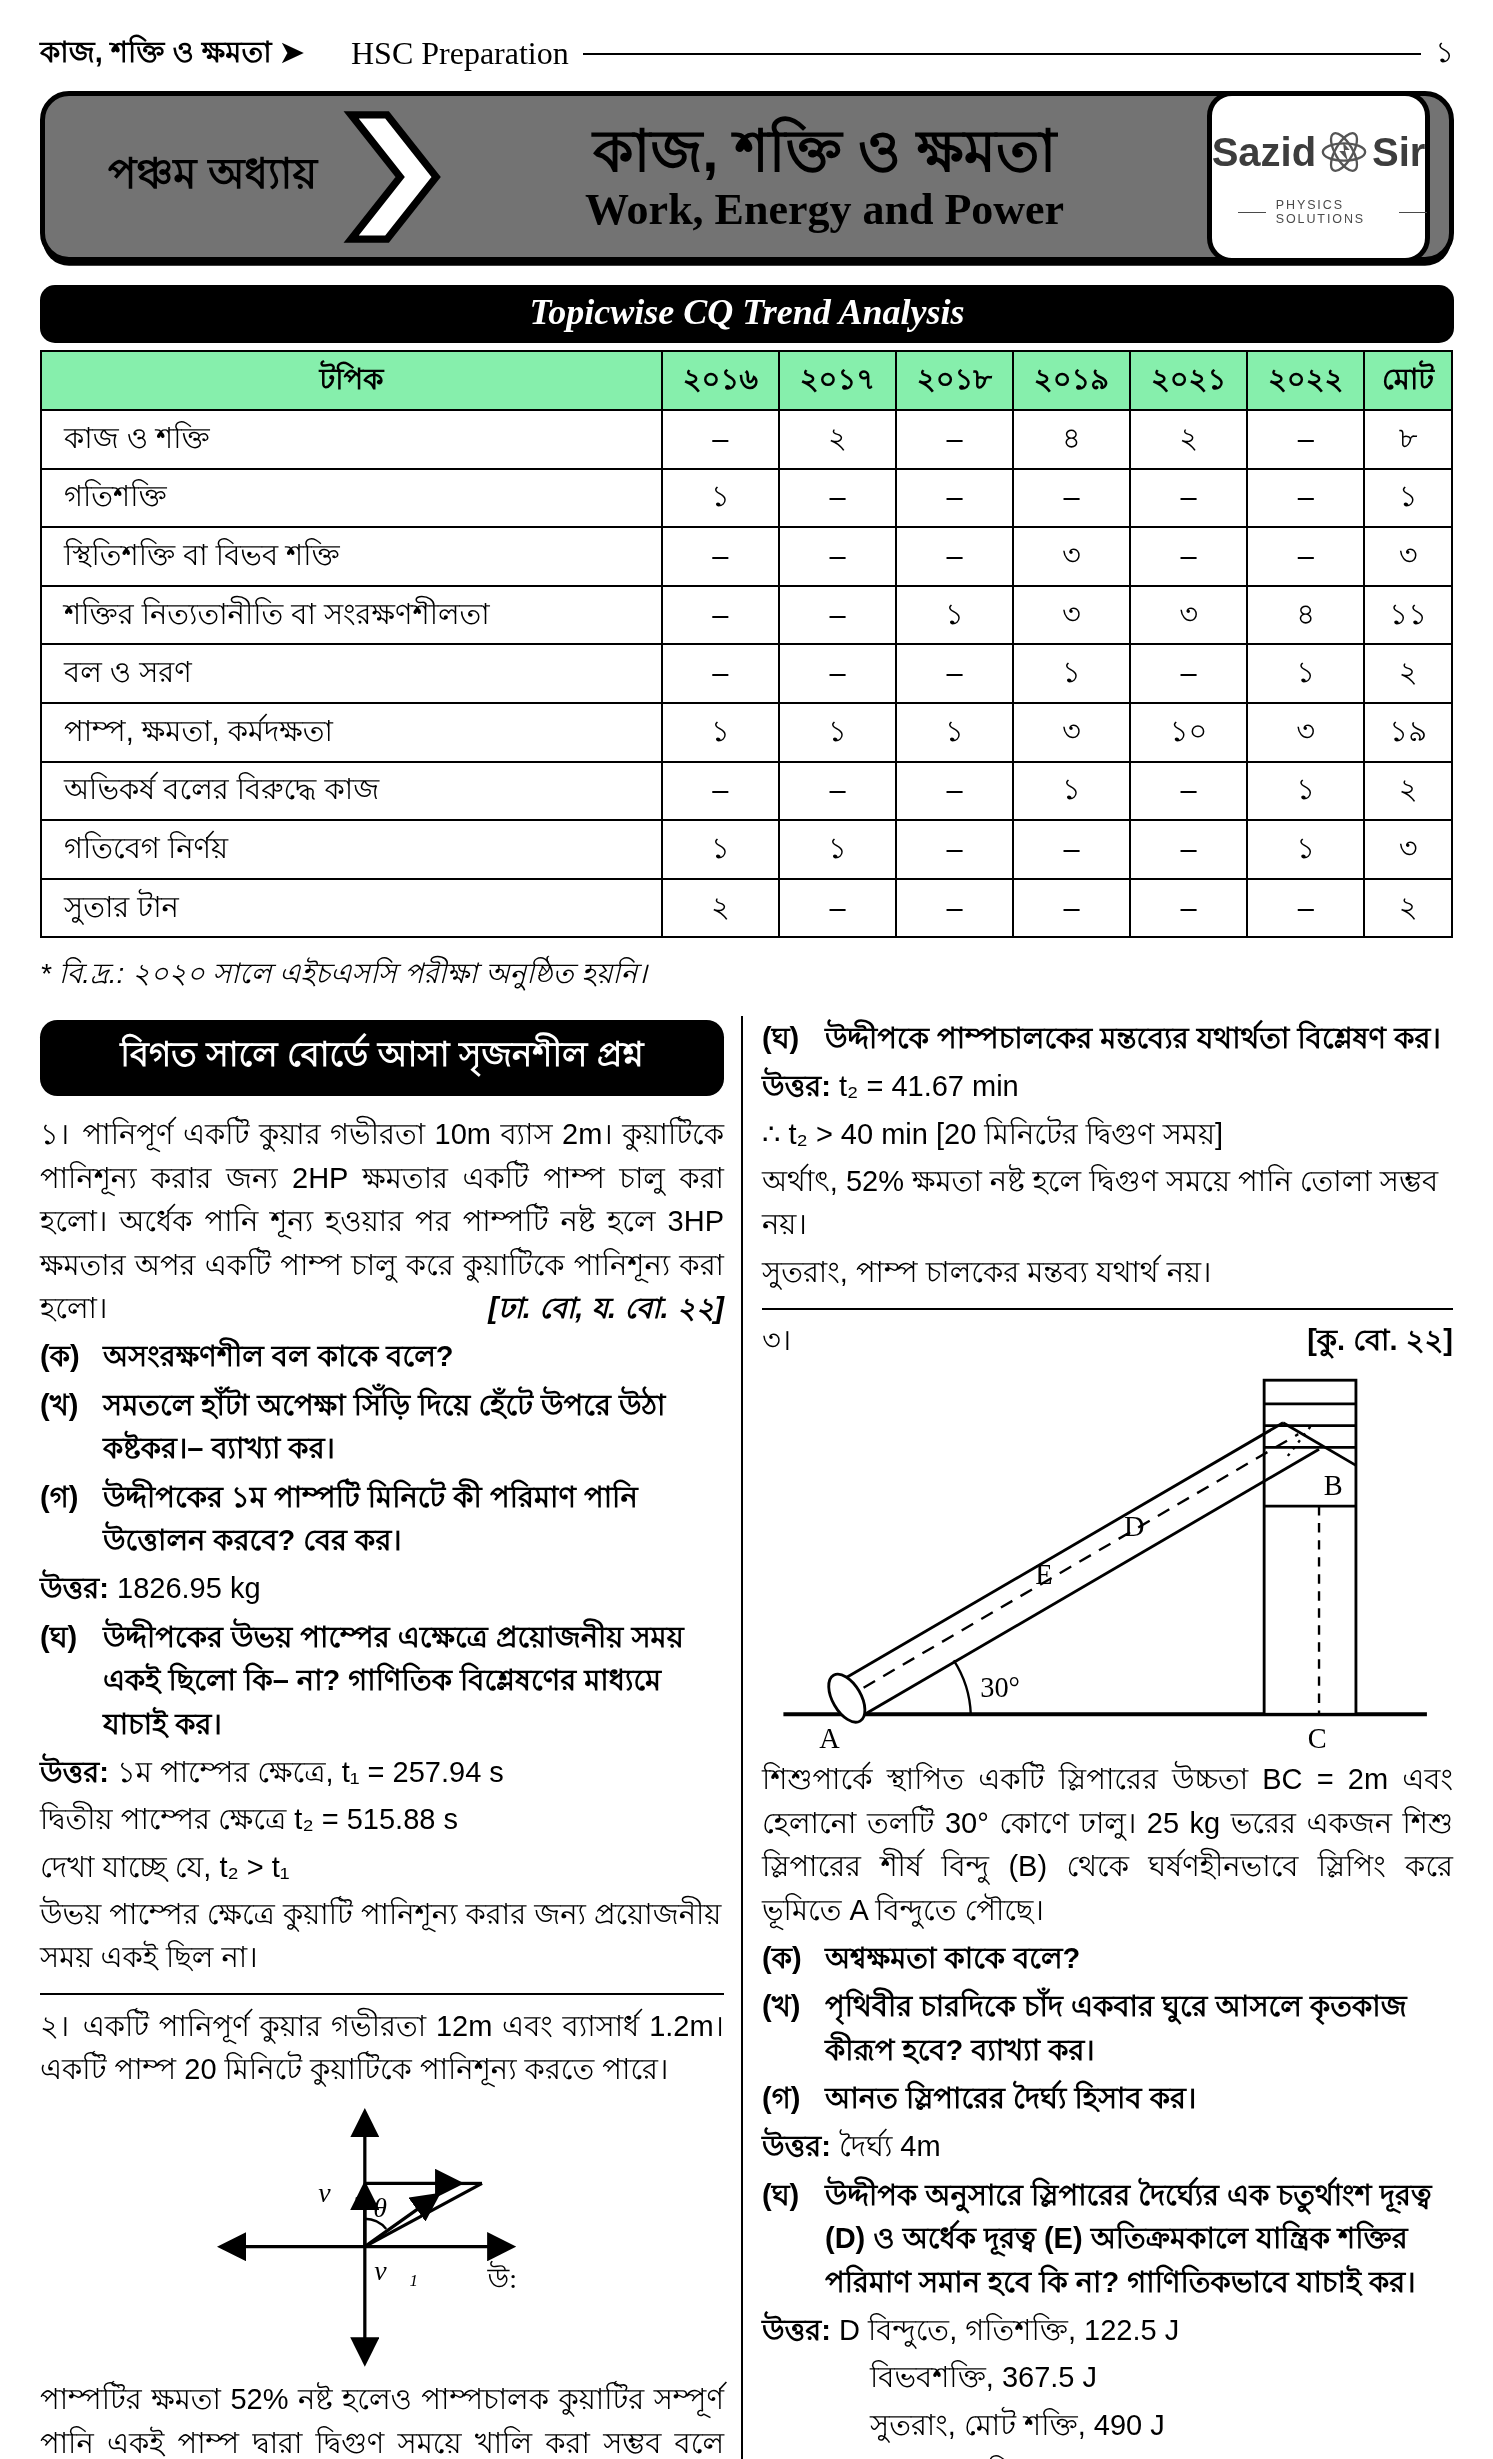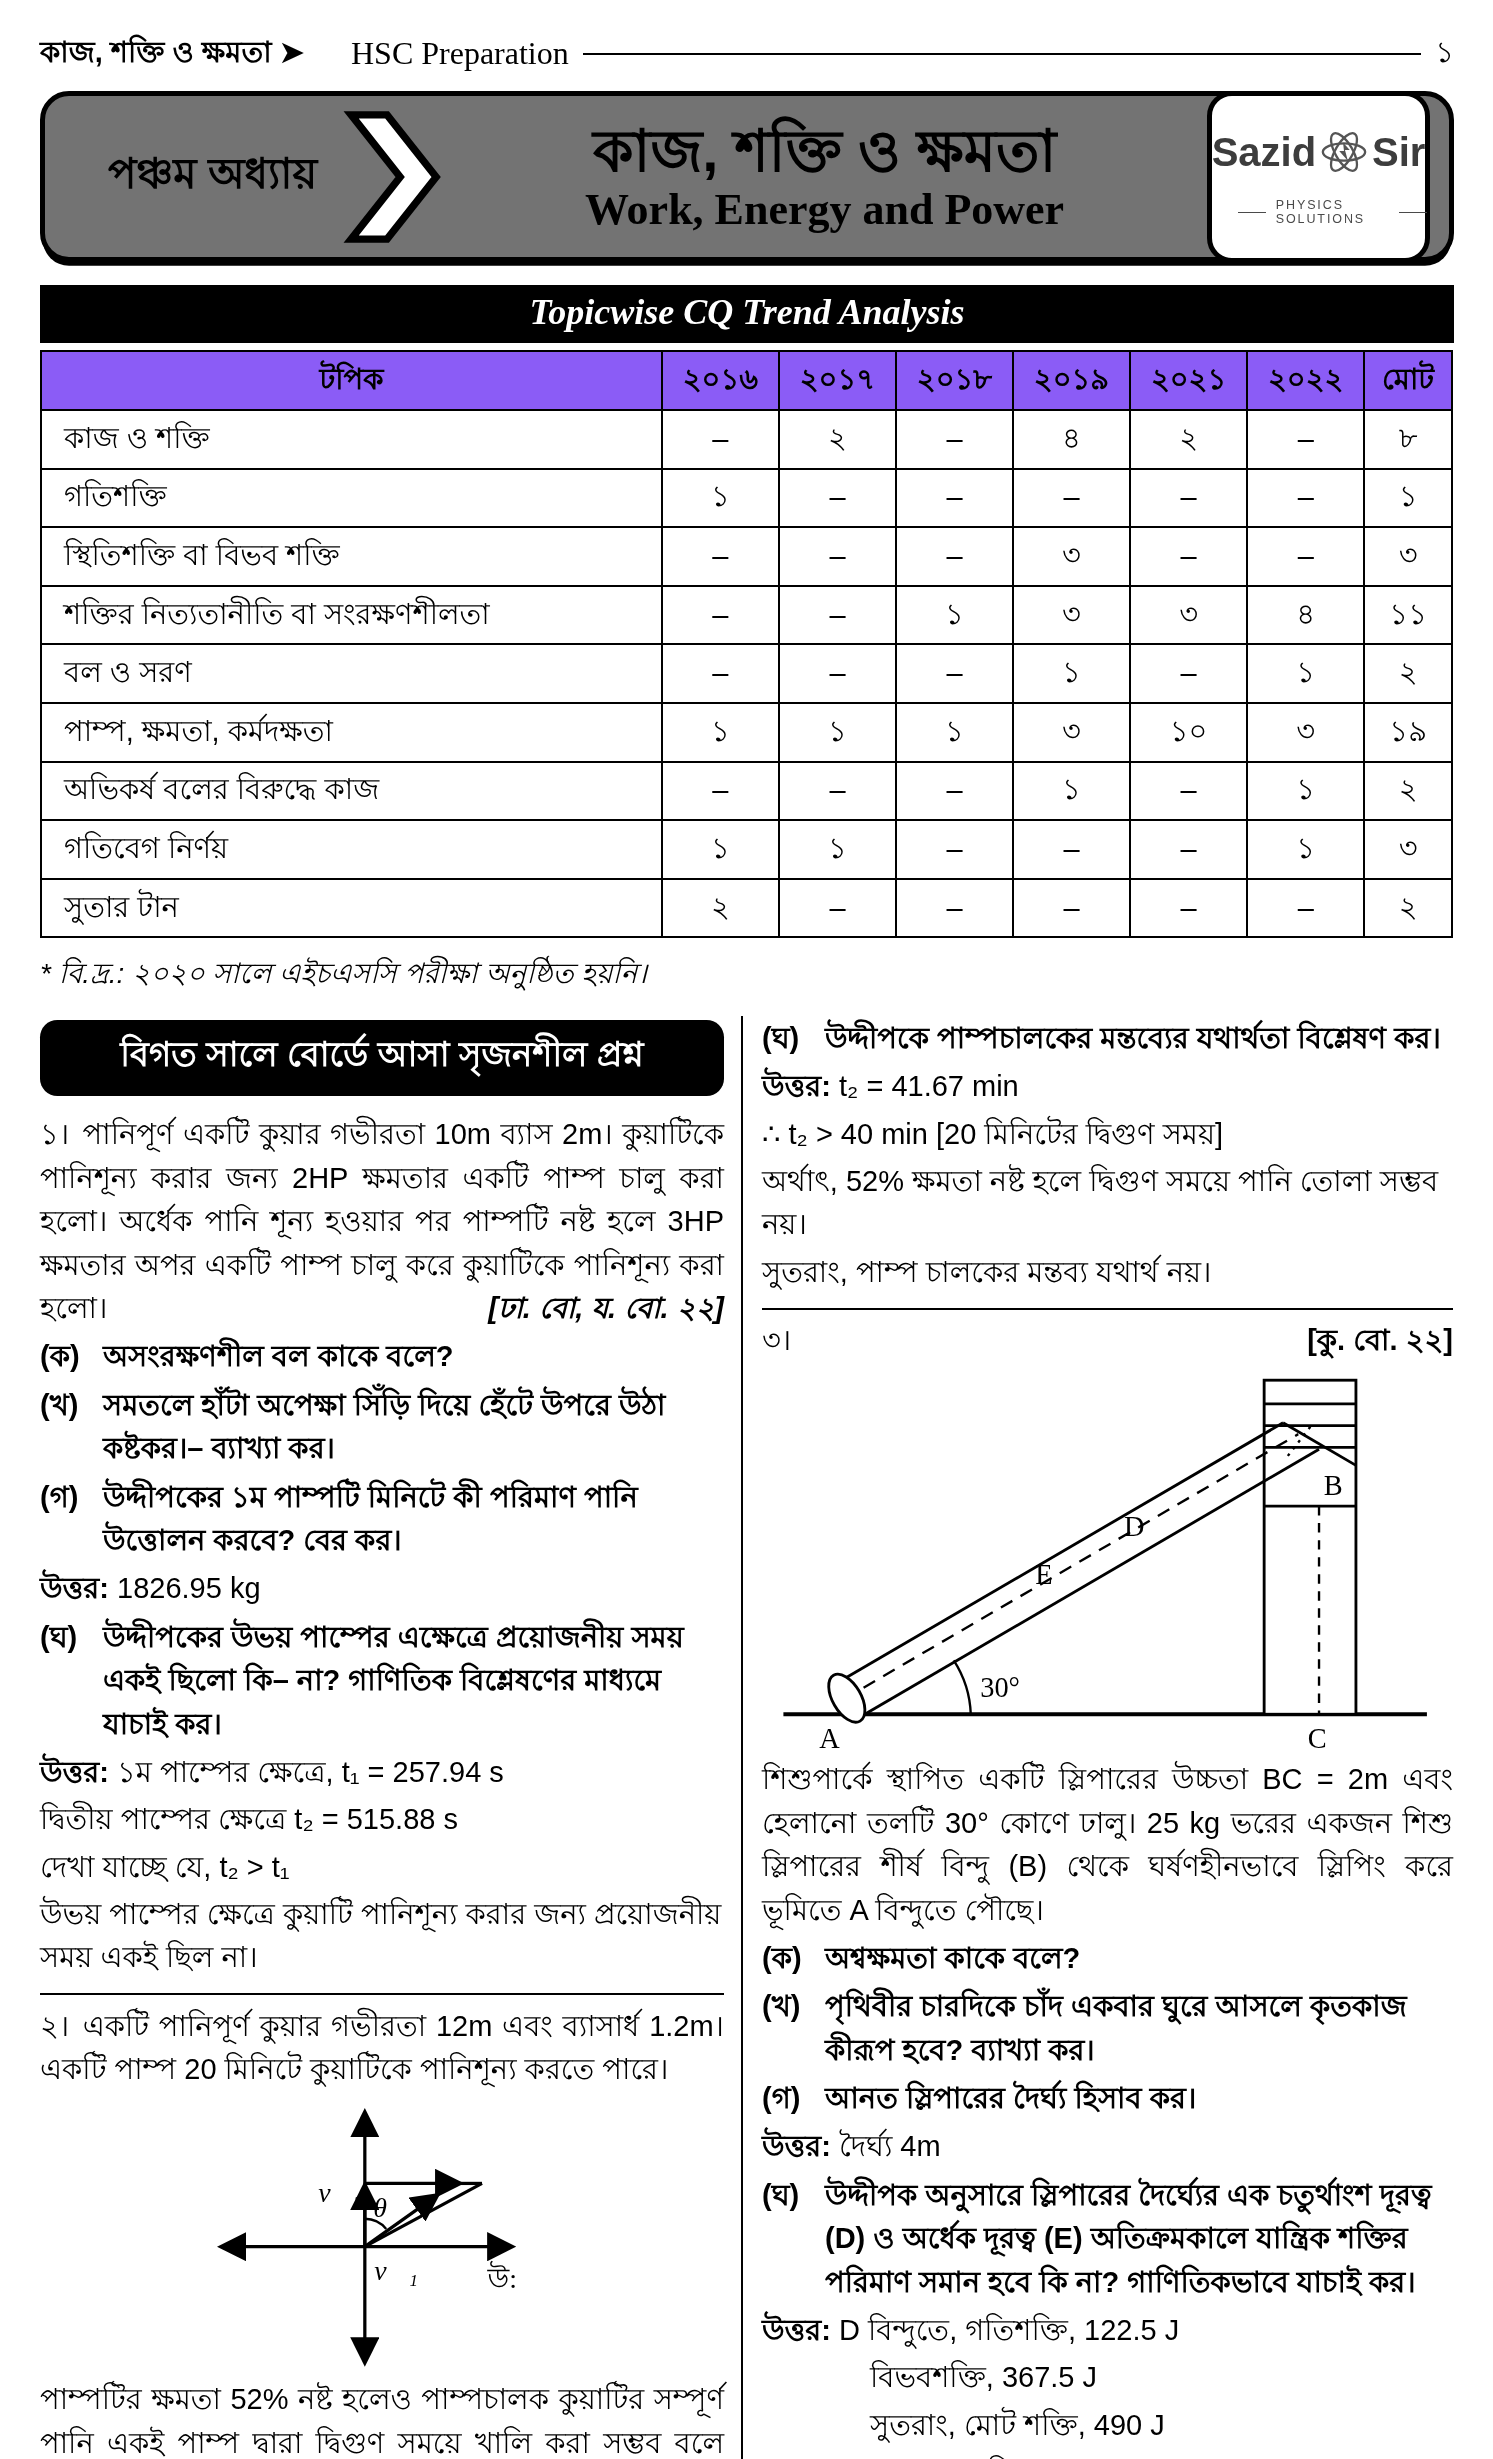--- a/index.html
+++ b/index.html
@@ -25,24 +25,24 @@
   .logo { border:5.8px solid #000; border-radius:25px; width:223px; height:172px; flex:0 0 auto;
           display:flex; flex-direction:column; align-items:center; justify-content:center; background:#fff; }
   .logo-row { display:flex; align-items:center; gap:2.9px; font-size:40px; font-weight:bold; color:#3d3d3d; }
   .atom { width:50px; height:50px; }
   .logo-tag { display:flex; align-items:center; gap:10px; font-size:12.5px; letter-spacing:1.9px; color:#4a4a4a; margin-top:21px;padding-left:28px; }
   .tag-dash { width:40px; border-top:1.9px solid #4a4a4a; }
 
   
   .trend-heading { margin:23px 40px 0; background:#000; color:#fff; text-align:center;
                    font-family:"Liberation Serif", serif; font-style:italic; font-weight:bold;
-                   font-size:36px; padding:5.8px 0 9.6px; }
+                   font-size:36px; padding:5.8px 0 9.6px;border-radius:15px; }
   .trend-table { margin:7.7px 40px 0; width:1413px; border-collapse:collapse; font-size:29px; border:2.9px solid #000; }
   .trend-table th, .trend-table td { border:2.4px solid #000; text-align:center; padding:3.8px 7.7px; height:47px; }
-  .trend-table thead th { background:#8b5cf6; font-weight:bold; }
+  .trend-table thead th { background:#86efac; font-weight:bold; }
   .trend-table th:first-child { width:44%; }
   .trend-table td.topic { text-align:left; padding-left:22px; }
 
   .footnote { margin:13.4px 40px 0; font-style:italic; font-size:28px; }
 
   
   .columns { position:relative; margin:13.4px 40px 0; display:flex; gap:38px; }
   .col { font-size:29px; line-height:1.5; }
   .col-left { width:684px; }
   .col-right { width:691px; }

